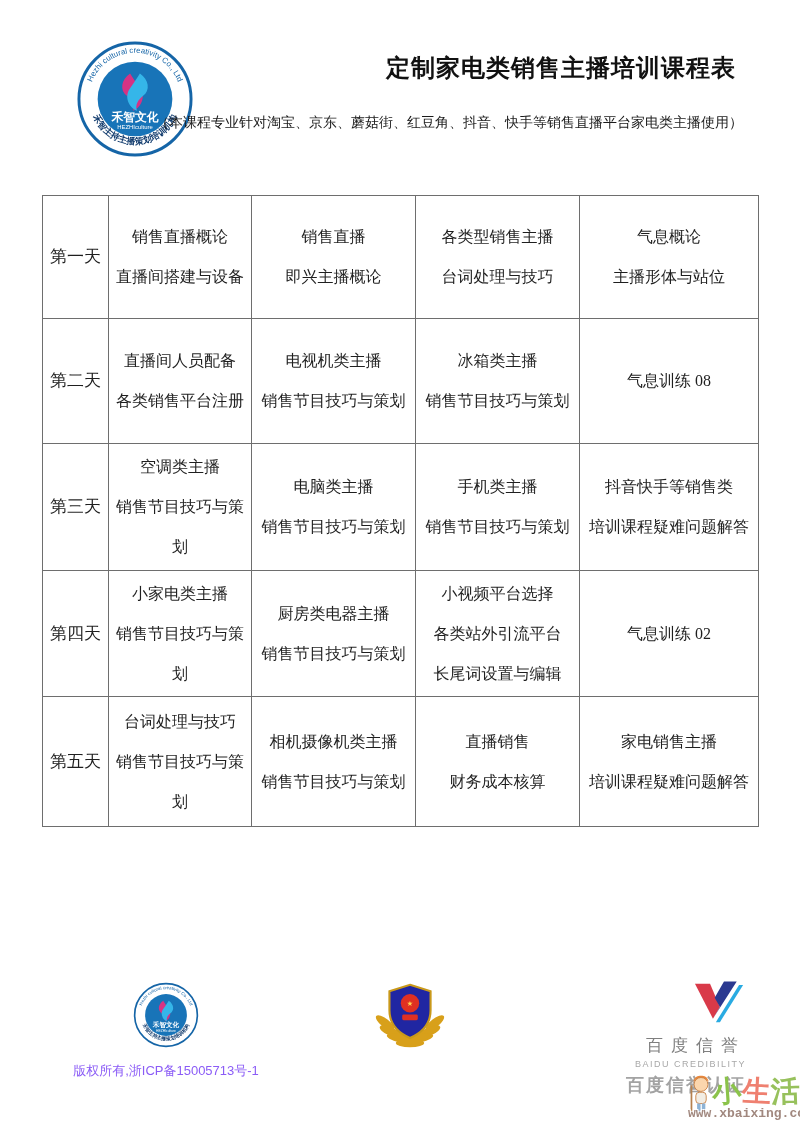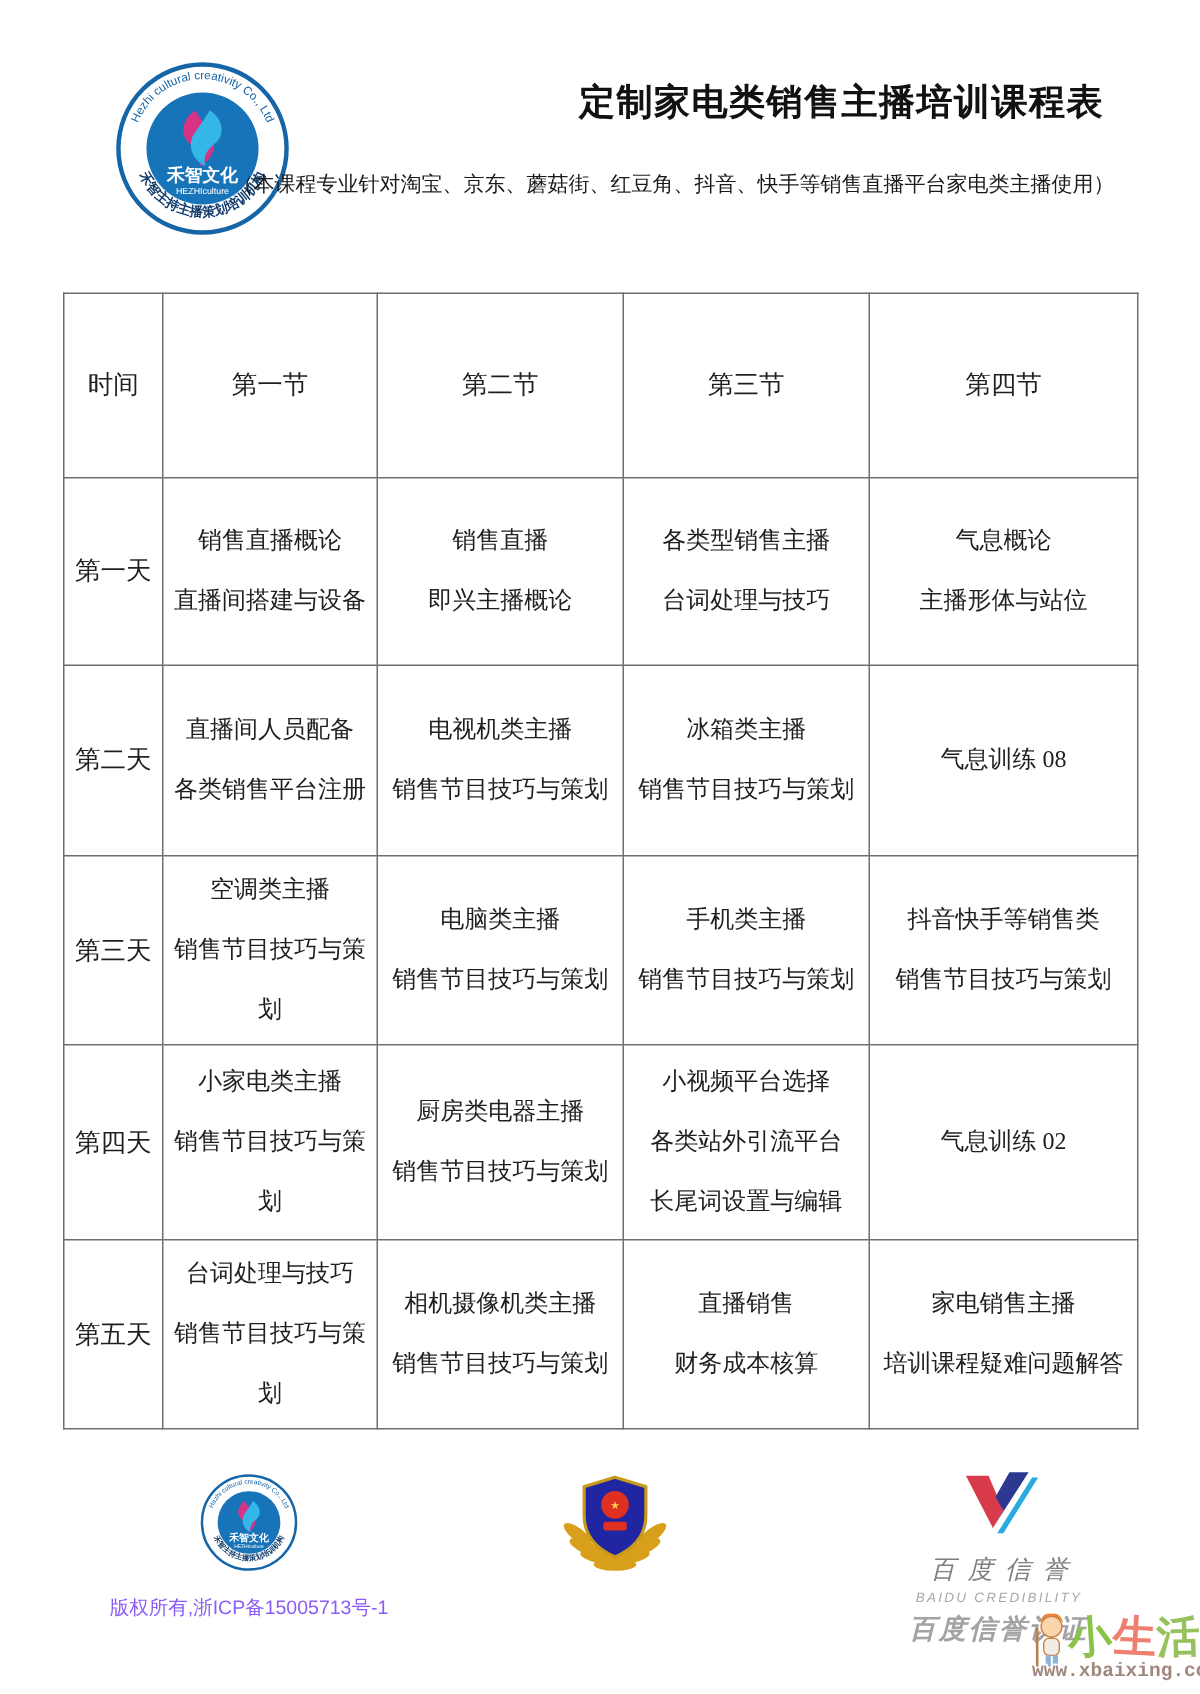--- a/index.html
+++ b/index.html
@@ -37,21 +37,21 @@
   table.schedule tr:nth-child(6){height:126px;}
   table.schedule td.hd{font-size:17px;}
   table.schedule td.day{font-size:17px;}
   
   .foot-left{position:absolute;left:66px;top:982px;width:200px;text-align:center;}
   .foot-left .mini-logo{width:66px;height:66px;}
   .copyright{margin-top:10px;font-size:13px;color:#8b5cf6;}
   .foot-mid{position:absolute;left:310px;top:980px;width:200px;text-align:center;}
   .police-badge{width:78px;height:72px;}
   .police-text{margin-top:6px;font-size:15px;font-weight:700;color:#1a1a1a;}
-  .foot-right{position:absolute;left:586px;top:978px;width:160px;text-align:center;font-style:italic;}
+  .foot-right{position:absolute;left:586px;top:978px;width:160px;text-align:right;}
   .baidu-v{width:58px;height:50px;}
   .baidu-cn{font-size:17px;color:#7f7f7f;letter-spacing:8px;padding-left:8px;margin-top:2px;}
   .baidu-en{font-size:9px;color:#a8a8a8;letter-spacing:1.5px;margin-top:2px;}
   .baidu-cert{font-size:18px;color:#a3a3a3;font-weight:700;letter-spacing:2px;margin-top:4px;}
   
   .watermark{position:absolute;left:688px;top:1068px;width:112px;height:58px;}
   .wm-mascot{position:absolute;left:0px;top:4px;width:26px;height:44px;}
   .wm-chars{position:absolute;left:24px;top:4px;width:88px;display:flex;justify-content:space-between;}
   .wm-chars span{font-size:29px;font-weight:700;font-family:"Liberation Serif",serif;}
   .wm-c0{color:#8bc34a;transform:rotate(-4deg);}
@@ -91,27 +91,20 @@
 
 <table class="schedule">
   <colgroup>
     <col style="width:66px">
       <col style="width:143px">
       <col style="width:164px">
       <col style="width:164px">
       <col style="width:179px">
   </colgroup>
   <tbody>
-      <tr>
-    <td class="hd">时间</td>
-    <td class="hd">第一节</td>
-    <td class="hd">第二节</td>
-    <td class="hd">第三节</td>
-    <td class="hd">第四节</td>
-  </tr>
   <tr>
     <td class="day">第一天</td>
     <td>销售直播概论
 直播间搭建与设备</td>
     <td>销售直播
 即兴主播概论</td>
     <td>各类型销售主播
 台词处理与技巧</td>
     <td>气息概论
 主播形体与站位</td>
@@ -128,21 +121,21 @@
   </tr>
   <tr>
     <td class="day">第三天</td>
     <td>空调类主播
 销售节目技巧与策划</td>
     <td>电脑类主播
 销售节目技巧与策划</td>
     <td>手机类主播
 销售节目技巧与策划</td>
     <td>抖音快手等销售类
-销售节目技巧与策划</td>
+培训课程疑难问题解答</td>
   </tr>
   <tr>
     <td class="day">第四天</td>
     <td>小家电类主播
 销售节目技巧与策划</td>
     <td>厨房类电器主播
 销售节目技巧与策划</td>
     <td>小视频平台选择
 各类站外引流平台
 长尾词设置与编辑</td>

